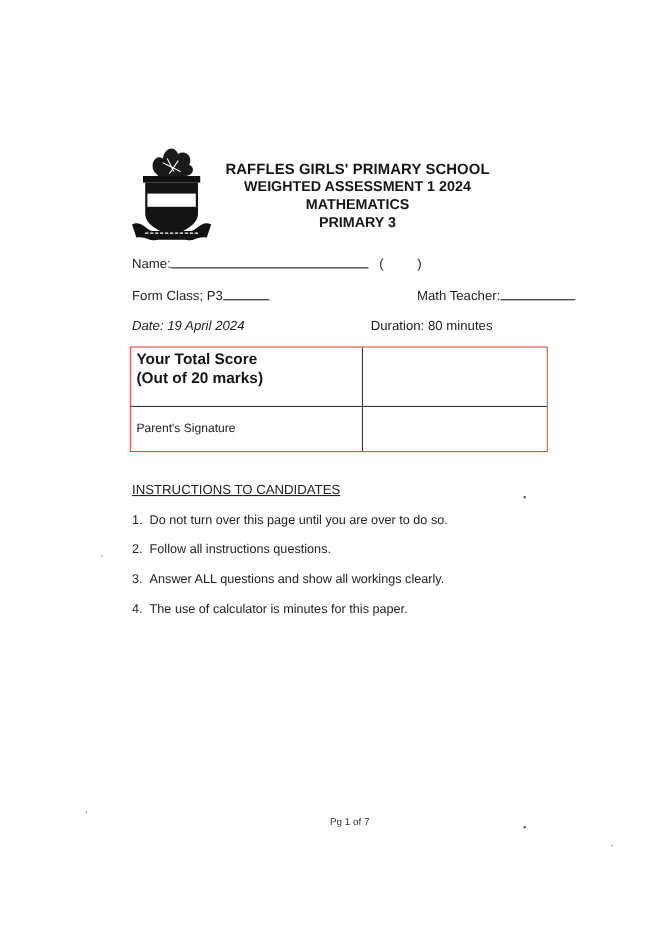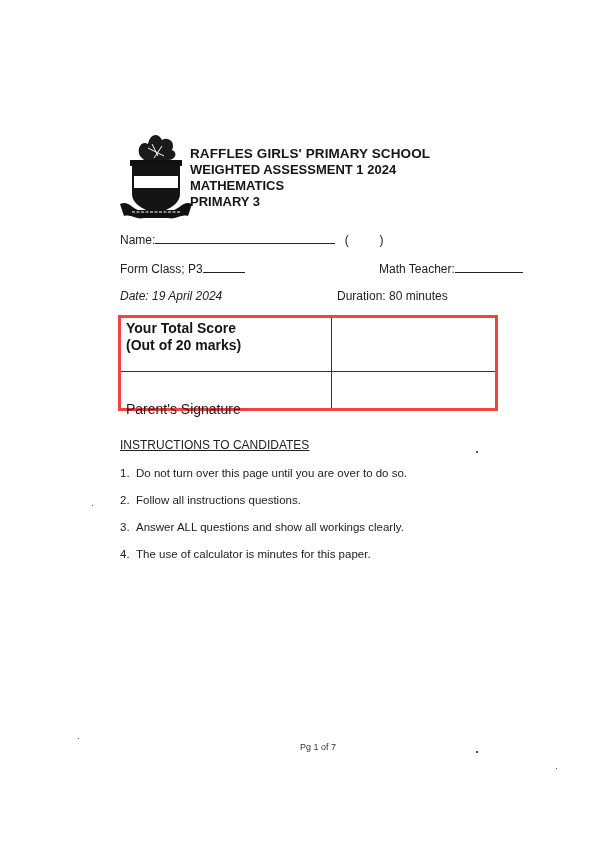--- a/index.html
+++ b/index.html
@@ -23,21 +23,21 @@
       top: 126px;
       width: 76px;
       height: 96px;
     }
 
     .header-titles {
       position: absolute;
       left: 190px;
       top: 146px;
       width: 270px;
-      text-align: left;
+      text-align: center;
       font-weight: bold;
       font-size: 13px;
       line-height: 16px;
       color: #151515;
     }
     .header-titles .l1 { font-size: 13.5px; letter-spacing: 0.1px; }
 
     .field {
       position: absolute;
       font-size: 12px;
@@ -50,21 +50,21 @@
       height: 11px;
       vertical-align: baseline;
     }
 
     .score-table {
       position: absolute;
       left: 118px;
       top: 315px;
       width: 380px;
       height: 96px;
-      border: 3px solid #ef4444;
+      border: 1px solid #ef4444;
       box-sizing: border-box;
     }
     .score-table .vline {
       position: absolute;
       left: 210px;
       top: 0;
       bottom: 0;
       border-left: 1px solid #333;
     }
     .score-table .hline {
@@ -79,22 +79,22 @@
       left: 5px;
       top: 2px;
       font-weight: bold;
       font-size: 14px;
       line-height: 17px;
       color: #151515;
     }
     .sig-label {
       position: absolute;
       left: 5px;
-      top: 83px;
-      font-size: 14px;
+      top: 68px;
+      font-size: 11px;
       color: #222;
       text-align: center;
     }
     .score-cell, .sig-cell {
       position: absolute;
       left: 211px;
       right: 0;
     }
     .score-cell { top: 0; height: 53px; }
     .sig-cell { top: 54px; bottom: 0; }

